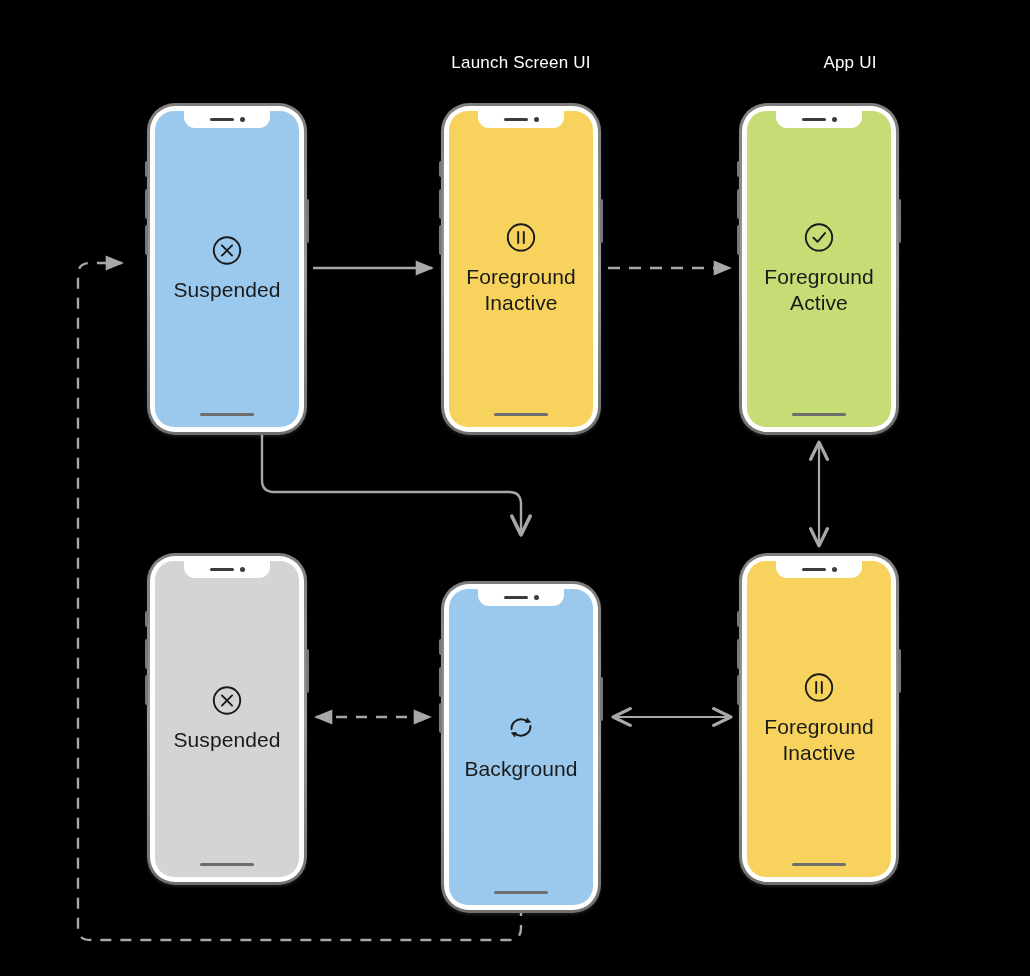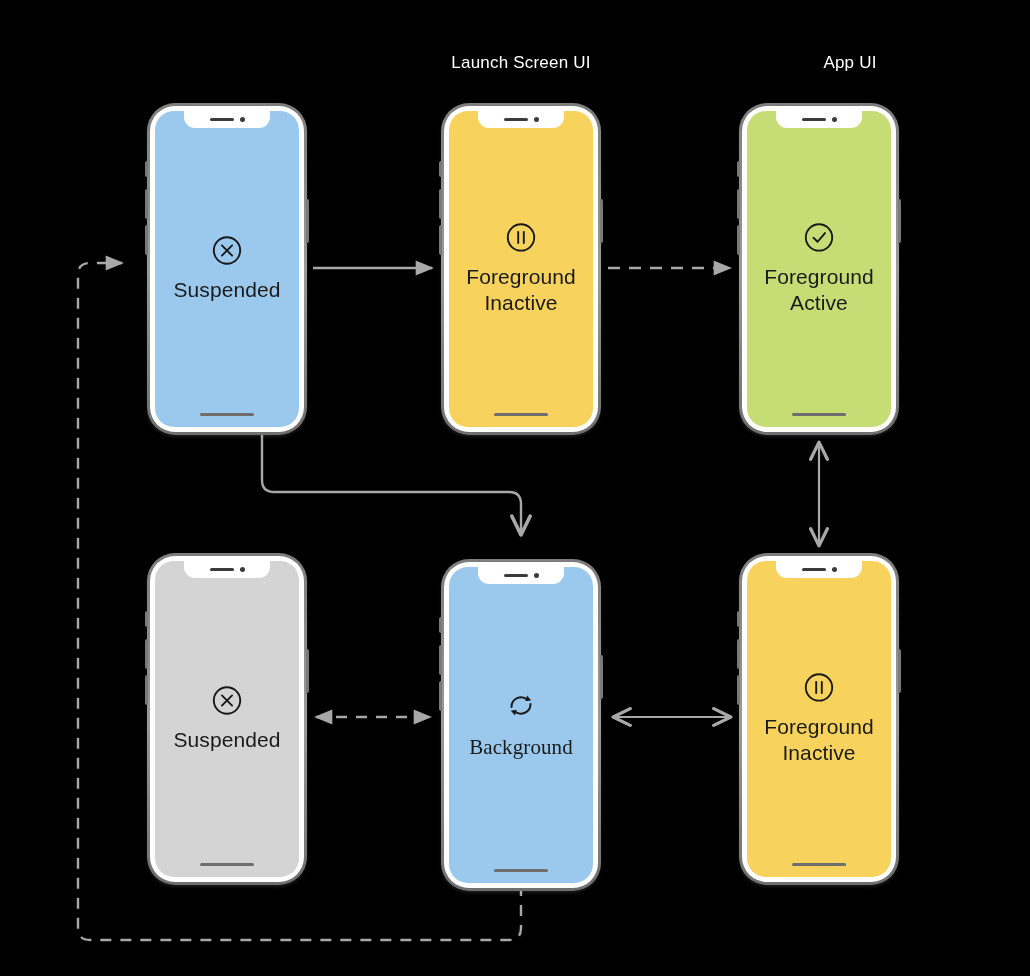--- a/index.html
+++ b/index.html
@@ -284,21 +284,21 @@
             <circle cx="16" cy="16" r="13.2" fill="none" stroke="#1a1a1a" stroke-width="1.9"></circle>
             <path d="M10.9,10.9 L21.1,21.1 M21.1,10.9 L10.9,21.1" stroke="#1a1a1a" stroke-width="1.9" stroke-linecap="round"></path>
           </svg>
         </span>
         <div class="state-label">Suspended</div>
       </div>
       <div class="home-indicator"></div>
     </div>
   </div>
 
-  <div class="phone" style="left:441px; top:559px;font-family:Liberation Serif, serif;">
+  <div class="phone" style="left:441px; top:581px;">
     <div class="phone-outer"></div>
     <div class="btn-side btn-mute"></div>
     <div class="btn-side btn-volup"></div>
     <div class="btn-side btn-voldn"></div>
     <div class="btn-side btn-power"></div>
     <div class="phone-inner"></div>
     <div class="phone-screen" style="background:#9AC9ED;">
       <div class="notch">
         <div class="notch-speaker"></div>
         <div class="notch-camera"></div>

